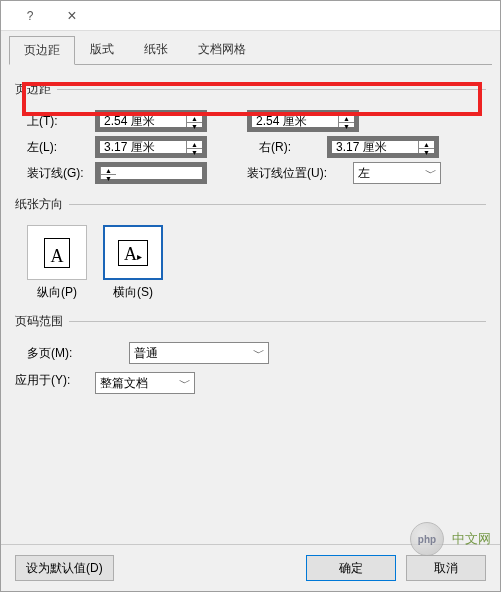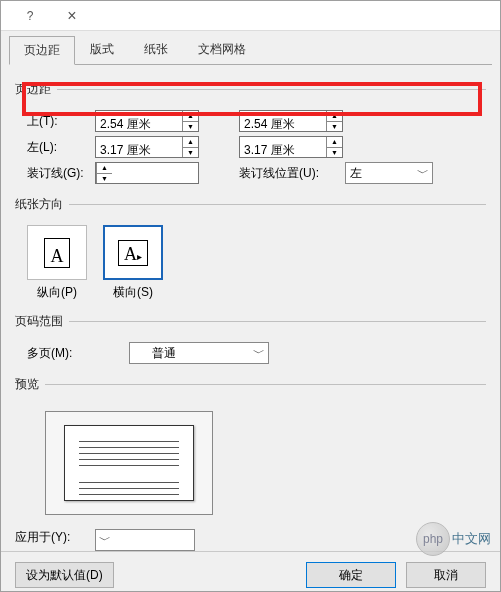--- a/index.html
+++ b/index.html
@@ -10,21 +10,21 @@
   .titlebar .tb-btn { width: 42px; height: 30px; display: flex; align-items: center; justify-content: center; color: #555; }
   .tabs { display: flex; padding: 4px 8px 0 8px; }
   .tab { padding: 5px 14px; border: 1px solid transparent; color: #333; }
   .tab.selected { border: 1px solid #ababab; border-bottom: 1px solid #f0f0f0; background: #f0f0f0; position: relative; top: 1px; }
   .tab-underline { border-top: 1px solid #ababab; margin: 0 8px; }
   .content { flex: 1; padding: 8px 14px 0 14px; }
   fieldset.group { border: none; border-top: 1px solid #c0c0c0; margin: 8px 0 4px 0; padding: 8px 0 0 0; }
   fieldset.group > legend { padding: 0 6px 0 0; color: #222; margin-left: 0; }
   .row { display: flex; align-items: center; margin: 4px 0; gap: 6px; }
   .lbl { width: 74px; padding-left: 12px; }
-  .spinner { display: flex; align-items: flex-end; height: 22px; width: 104px; background: #fff; border: 1px solid #737373; }
+  .spinner { display: flex; align-items: center; height: 22px; width: 112px; background: #fff; border: 5px solid #737373; }
   .spinner input { border: none; flex: 1; width: 60px; padding: 0 4px; background: transparent; outline: none; }
   .spinner .spin-btns { width: 16px; height: 100%; border-left: 1px solid #888; display: flex; flex-direction: column; }
   .spinner .sp { flex: 1; display: flex; align-items: center; justify-content: center; font-size: 7px; line-height: 7px; }
   .spinner .sp:first-child { border-bottom: 1px solid #888; }
   .gap { width: 28px; }
   .combo { height: 22px; width: 112px; background: #fff; border: 1px solid #888; display: flex; align-items: center; }
   .combo .cv { flex: 1; padding: 0 4px; }
   .combo .dd { width: 18px; text-align: center; color: #555; }
   .orient-row { display: flex; gap: 16px; padding: 4px 0 4px 12px; }
   .orient-item { text-align: center; }
@@ -37,22 +37,22 @@
   .preview-box { width: 168px; height: 104px; border: 1px solid #888; background: #f6f6f6; margin: 10px 0 10px 30px; display: flex; align-items: center; justify-content: center; }
   .preview-page { width: 130px; height: 76px; border: 1px solid #333; background: #fff; box-shadow: 1px 1px 2px rgba(0,0,0,0.3); padding: 10px 14px; }
   .preview-page .ln { height: 1px; background: #555; margin: 5px 0; }
   .apply-row { display: flex; margin-top: 0; }
   .button-bar { border-top: 1px solid #c9c9c9; padding: 10px 14px; display: flex; align-items: center; gap: 10px; }
   .btn { height: 26px; padding: 0 10px; border: 1px solid #adadad; background: #e1e1e1; display: flex; align-items: center; justify-content: center; }
   .btn.default { border: 1.5px solid #0078d7; width: 90px; justify-content: center; }
   .btn.cancel { width: 80px; justify-content: center; }
   .redbox { position: absolute; border: 4px solid #e22; left: 22px; top: 82px; width: 460px; height: 34px; pointer-events: none; }
   .watermark { position: absolute; right: 10px; bottom: 36px; display: flex; align-items: center; opacity: 0.75; pointer-events: none; }
-  .wm-badge { width: 34px; height: 34px; border-radius: 50%; background: radial-gradient(circle at 35% 35%, #e6e6e6, #bdbdbd); display: flex; align-items: center; justify-content: center; font-weight: normal; font-size: 12px; color: #5a5f79; border: 1px solid #aaa; }
-  .wm-text { font-size: 13px; color: #0c4a6e; margin-left: 2px; font-family: Liberation Sans, sans-serif; }
+  .wm-badge { width: 34px; height: 34px; border-radius: 50%; background: radial-gradient(circle at 35% 35%, #e6e6e6, #bdbdbd); display: flex; align-items: center; justify-content: center; font-weight: bold; font-size: 10px; color: #5a5f79; border: 1px solid #aaa; }
+  .wm-text { font-size: 13px; color: #4d7c0f; margin-left: 8px; font-family: Liberation Sans, sans-serif; }
 </style>
 </head>
 <body>
 
 <div class="dialog">
 
   <div class="titlebar">
     <div class="tb-btn">?</div>
     <div class="tb-btn" style="font-size:16px;">×</div>
   </div>
@@ -92,20 +92,21 @@
       <div class="row">
         <div class="lbl">左(L):</div>
         <div class="spinner">
           <input value="3.17 厘米" style="">
           <div class="spin-btns">
               <div class="sp">▲</div>
               <div class="sp">▼</div>
             </div>
         </div>
         <div class="gap"></div>
+        <div class="lbl">右(R):</div>
         <div class="spinner">
           <input value="3.17 厘米" style="">
           <div class="spin-btns">
               <div class="sp">▲</div>
               <div class="sp">▼</div>
             </div>
         </div>
       </div>
 
       <div class="row">
@@ -141,47 +142,32 @@
           <div class="orient-caption">横向(S)</div>
         </div>
       </div>
     </fieldset>
 
     <fieldset class="group">
       <legend>页码范围</legend>
       <div class="row">
         <div class="lbl">多页(M):</div>
         <div class="gap"></div>
-        <div class="combo" style="width:140px;padding-left:18px;">
+        <div class="combo" style="width:140px;">
           <span class="cv">普通</span>
           <span class="dd">﹀</span>
         </div>
       </div>
     </fieldset>
 
-    <fieldset class="group">
-      <legend>预览</legend>
-      <div class="preview-box">
-        <div class="preview-page">
-          <div class="ln"></div>
-            <div class="ln"></div>
-            <div class="ln"></div>
-            <div class="ln"></div>
-            <div class="ln"></div>
-          <div style="height:6px"></div>
-          <div class="ln"></div>
-            <div class="ln"></div>
-            <div class="ln"></div>
-        </div>
-      </div>
-    </fieldset>
 
     <div class="apply-row">
       <div style="width:80px;">应用于(Y):</div>
       <div class="combo" style="width:100px;">
+        <span class="cv">整篇文档</span>
         <span class="dd">﹀</span>
       </div>
     </div>
 
   </div>
 
   <div class="button-bar">
     <div class="btn">设为默认值(D)</div>
     <div style="flex:1"></div>
     <div class="btn default">确定</div>

